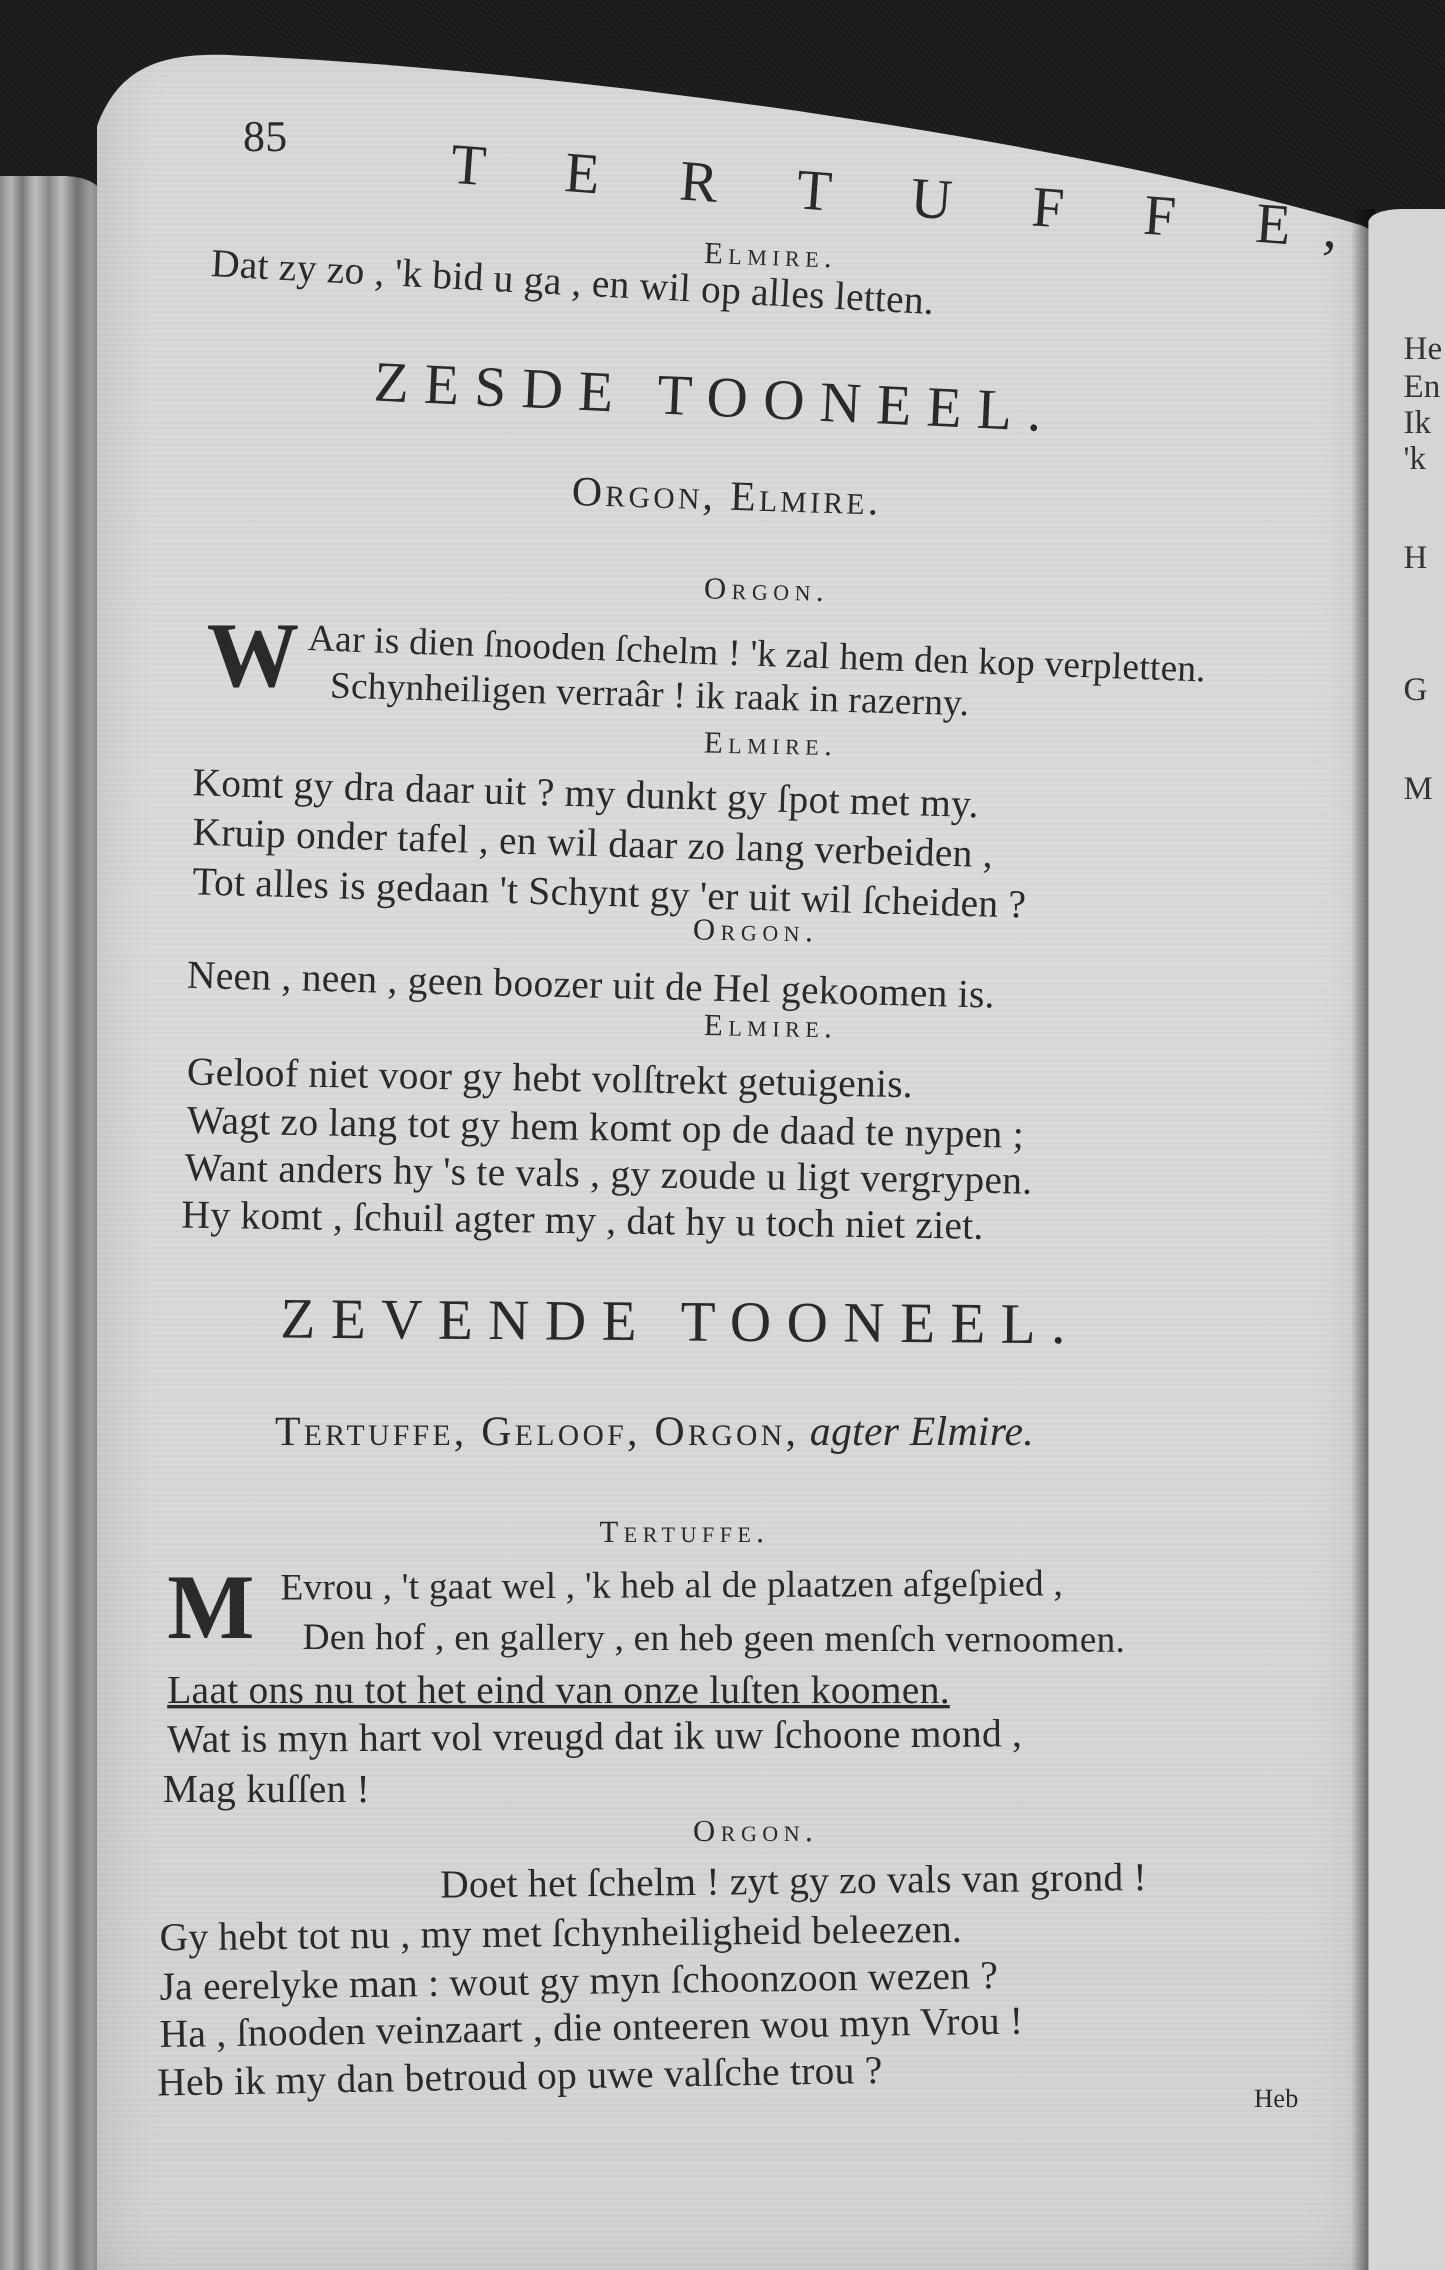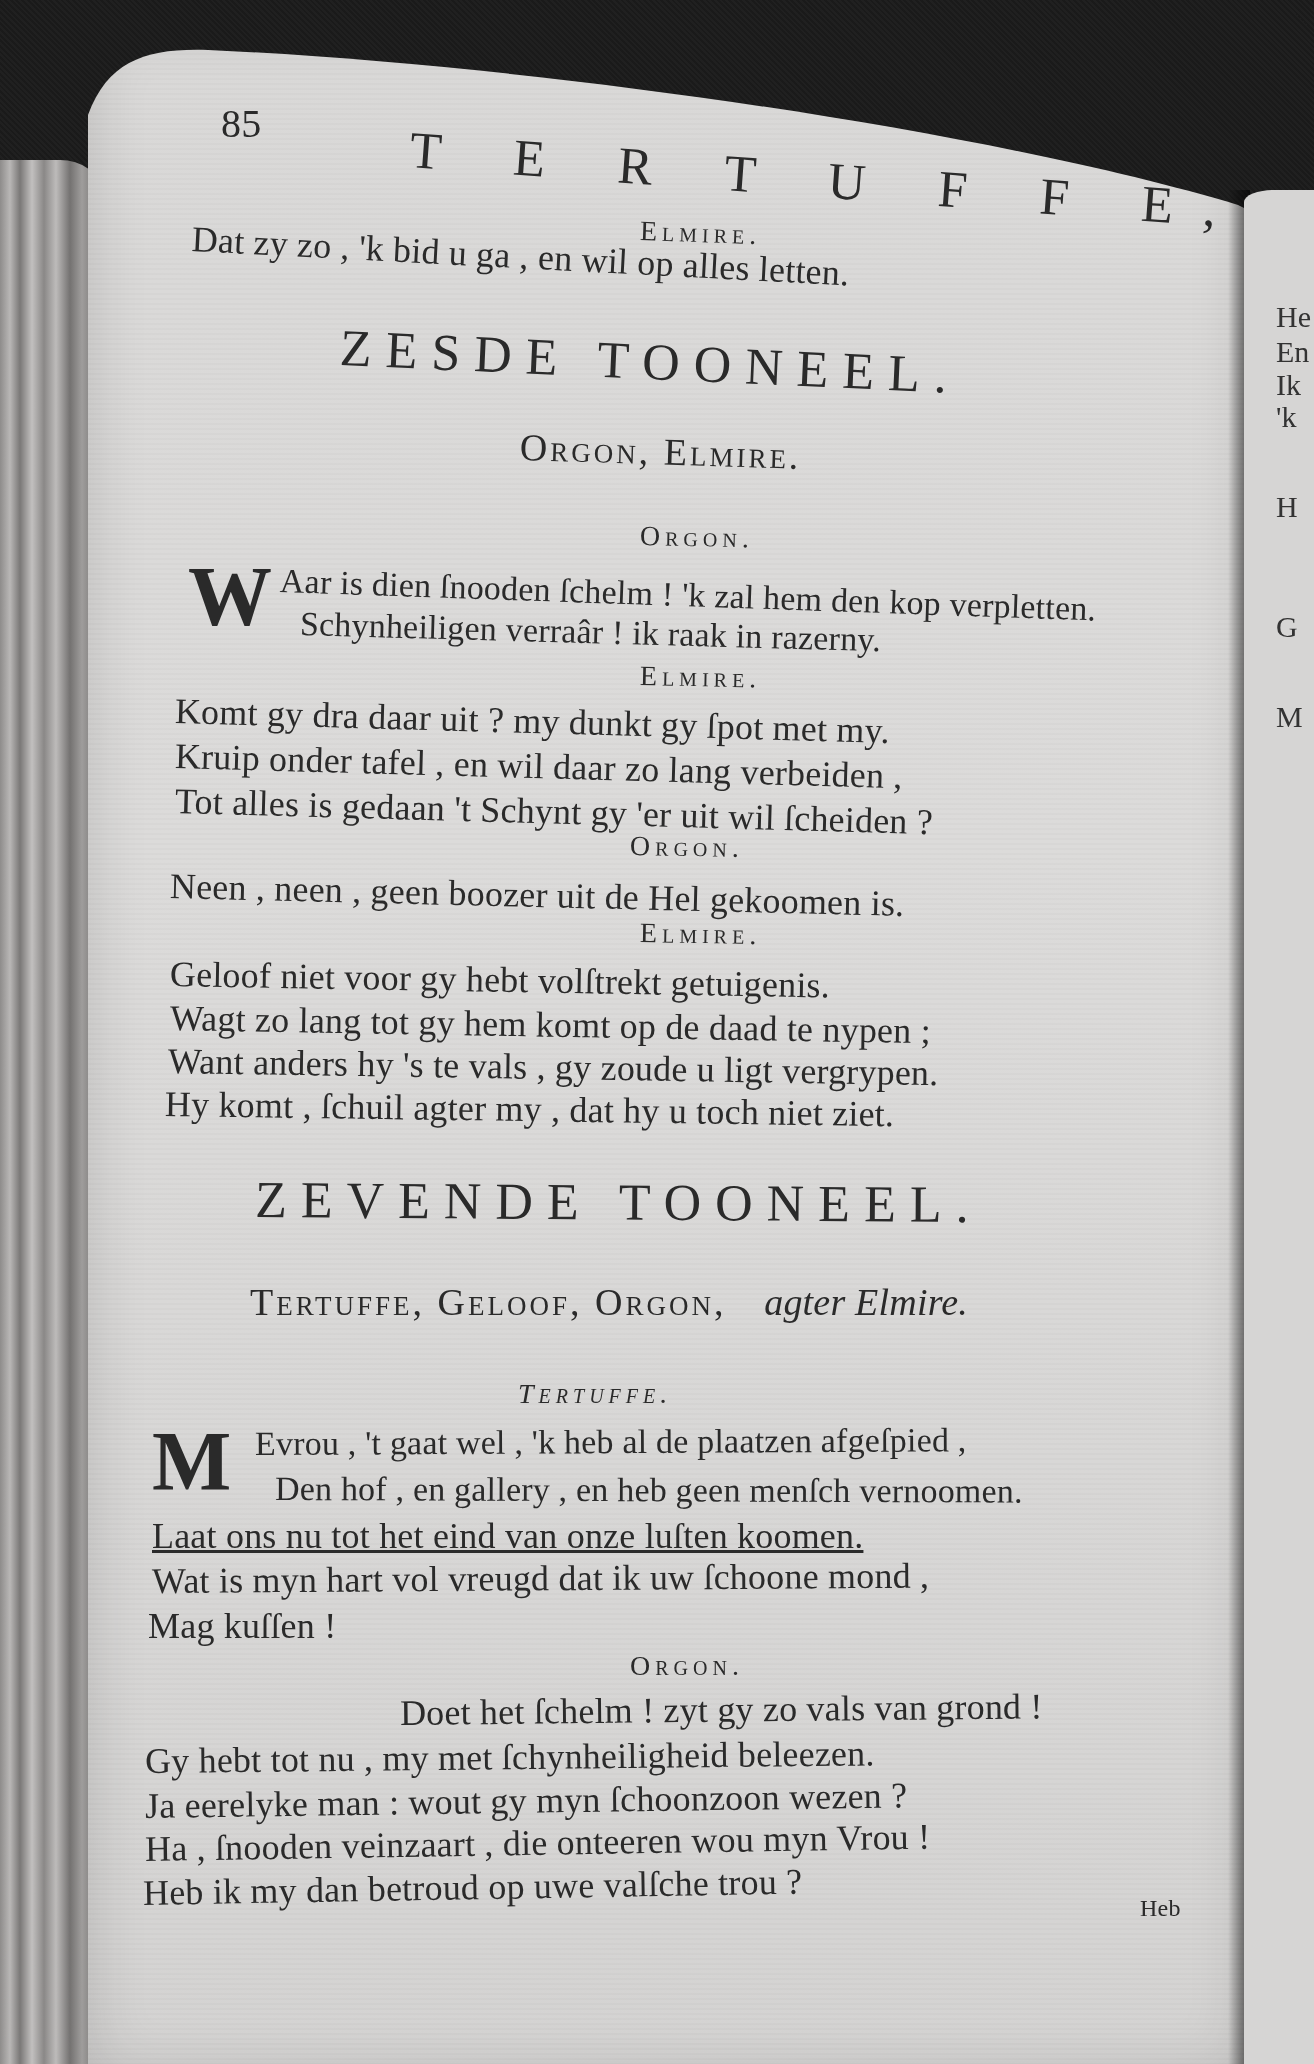--- a/index.html
+++ b/index.html
@@ -47,21 +47,21 @@
   }
   .line {
     position: absolute; white-space: nowrap; font-size: 34px; letter-spacing: 0.2px;
     transform-origin: left center;
   }
   .sc { font-variant: small-caps; letter-spacing: 3px; }
   .title { font-size: 52px; letter-spacing: 14px; }
   .pnum { font-size: 40px; margin-left: 33px; }
   .speaker { font-size: 28px; letter-spacing: 5px; font-variant: small-caps; }
   .drop { font-size: 84px; line-height: 1; position: absolute; font-weight: bold; }
-  .it { font-style: italic; margin-left: 28px; }
+  .it { font-style: italic; }
 </style>
 </head>
 <body>
 
 <div class="backdrop"></div>
 <div class="stack"></div>
 
 <div class="page"></div>
 <div class="gutter"></div>
 
@@ -102,21 +102,21 @@
 <div class="line" style="left:170px; top:997px; font-size:36px; transform: rotate(1deg);">Wagt zo lang tot gy hem komt op de daad te nypen ;</div>
 <div class="line" style="left:168px; top:1040px; font-size:36px; transform: rotate(0.9deg);">Want anders hy 's te vals , gy zoude u ligt vergrypen.</div>
 <div class="line" style="left:165px; top:1083px; font-size:36px; transform: rotate(0.8deg);">Hy komt , ſchuil agter my , dat hy u toch niet ziet.</div>
 
 <div class="line title" style="left:255px; top:1170px; transform: rotate(0.4deg);">ZEVENDE TOONEEL.</div>
 <div class="line" style="left:250px; top:1280px; font-size:38px;">
   <span class="sc">Tertuffe, Geloof, Orgon,</span>
   <span class="it">agter Elmire.</span>
 </div>
 
-<div class="line speaker" style="left:518px; top:1378px;font-style:italic;">Tertuffe.</div>
+<div class="line speaker" style="left:545px; top:1378px;">Tertuffe.</div>
 <div class="drop" style="left:152px; top:1420px;">M</div>
 <div class="line" style="left:255px; top:1425px; transform: rotate(-0.3deg);">Evrou , 't gaat wel , 'k heb al de plaatzen afgeſpied ,</div>
 <div class="line" style="left:275px; top:1470px; transform: rotate(0.2deg);">Den hof , en gallery , en heb geen menſch vernoomen.</div>
 <div class="line" style="left:152px; top:1515px; font-size:36px;text-decoration:underline;">Laat ons nu tot het eind van onze luſten koomen.</div>
 <div class="line" style="left:152px; top:1560px; font-size:36px; transform: rotate(-0.4deg);">Wat is myn hart vol vreugd dat ik uw ſchoone mond ,</div>
 <div class="line" style="left:148px; top:1605px; font-size:36px;">Mag kuſſen !</div>
 
 <div class="line speaker" style="left:630px; top:1650px;">Orgon.</div>
 <div class="line" style="left:400px; top:1692px; font-size:36px; transform: rotate(-0.6deg);">Doet het ſchelm ! zyt gy zo vals van grond !</div>
 <div class="line" style="left:145px; top:1740px; font-size:36px; transform: rotate(-0.6deg);">Gy hebt tot nu , my met ſchynheiligheid beleezen.</div>

